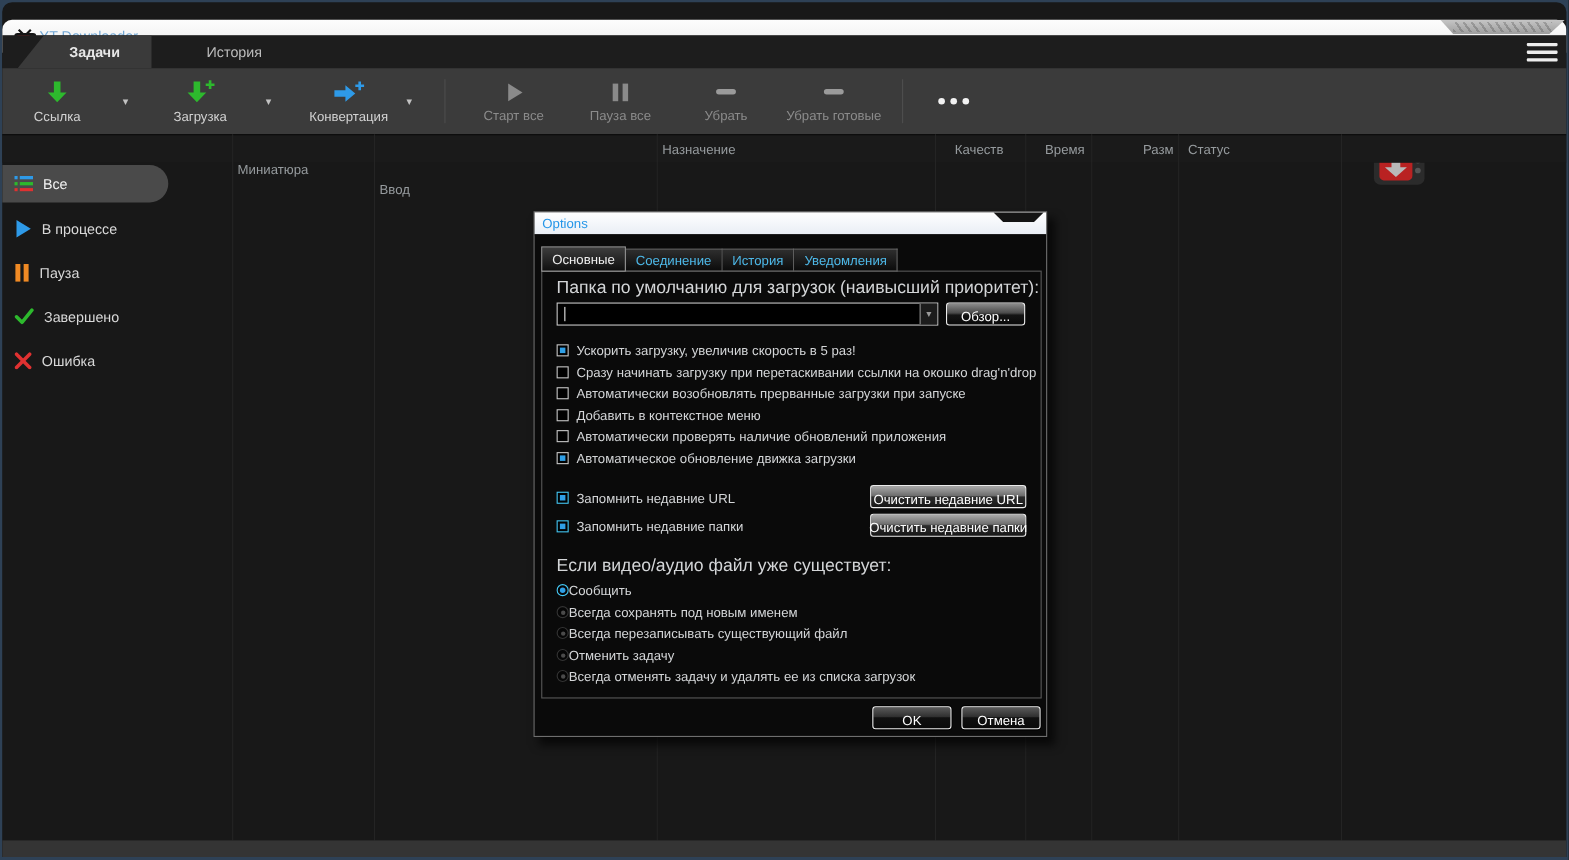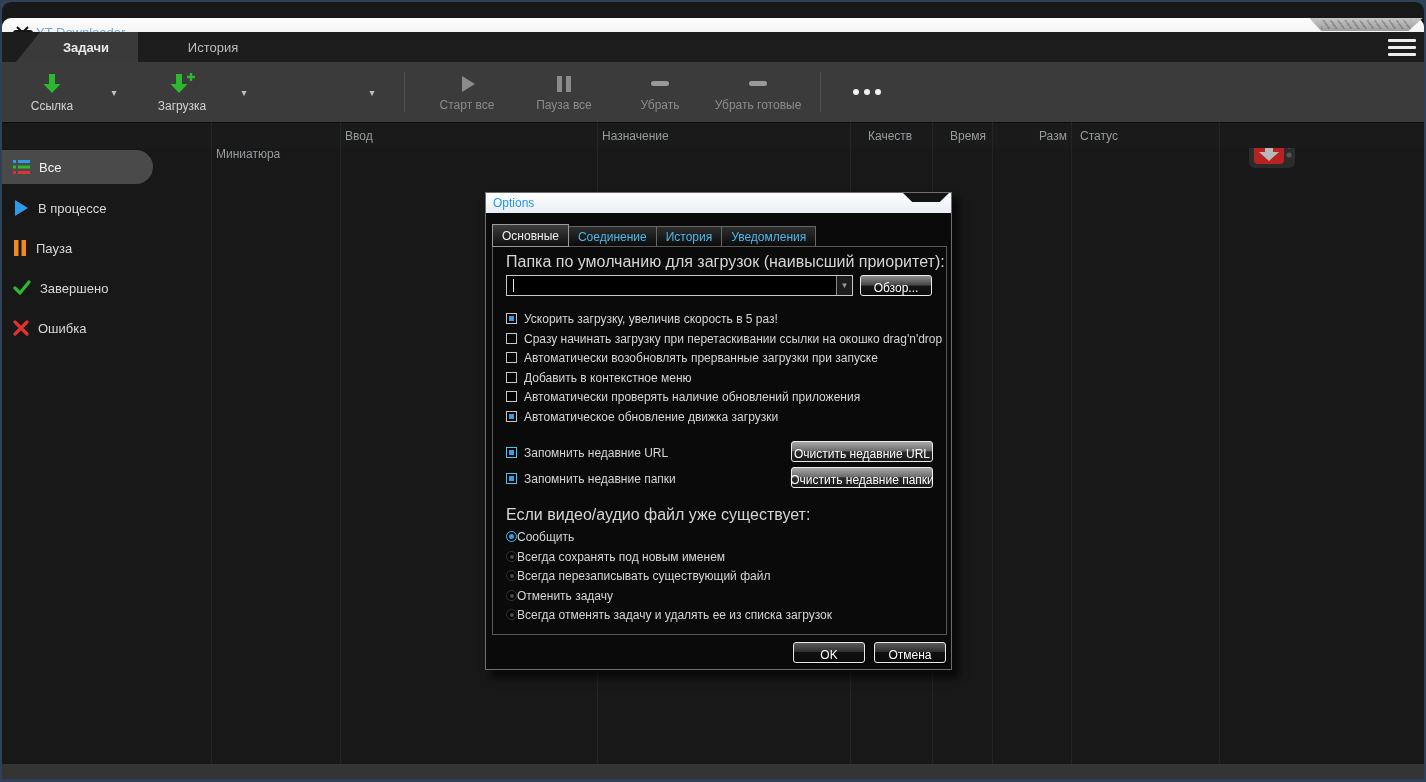--- a/index.html
+++ b/index.html
@@ -156,20 +156,27 @@
 
     <div class="tool" style="left:138px;width:84px;">
       <svg width="28" height="24" viewBox="0 0 28 24">
         <path d="M8 2 h6 v10 h5.5 L11 21 2.5 12 H8 z" fill="#2db92d"></path>
         <path d="M23 1 v8 M19 5 h8" stroke="#2db92d" stroke-width="2.4" fill="none"></path>
       </svg>
       <span class="lbl">Загрузка</span>
     </div>
     <div class="chev" style="left:224px;">▾</div>
 
+    <div class="tool" style="left:268px;width:94px;">
+      <svg width="30" height="24" viewBox="0 0 30 24">
+        <path d="M2 10 h10 V5.5 L21 13 12 20.5 V16 H2 z" fill="#2e9ae8"></path>
+        <path d="M25 2 v8 M21 6 h8" stroke="#2e9ae8" stroke-width="2.4" fill="none"></path>
+      </svg>
+      <span class="lbl">Конвертация</span>
+    </div>
     <div class="chev" style="left:352px;">▾</div>
 
     <div class="tsep" style="left:402px;"></div>
 
     <div class="tool disabled" style="left:415px;width:100px;">
       <svg width="22" height="22" viewBox="0 0 22 22">
         <path d="M6 3 L19 11 6 19 z" fill="#8a8a8a"></path>
       </svg>
       <span class="lbl">Старт все</span>
     </div>
@@ -211,21 +218,21 @@
       <rect x="6" y="12" width="46" height="32" rx="6" fill="#2b2b2b"></rect>
       <rect x="11" y="16" width="30" height="24" rx="4" fill="#b92222"></rect>
       <path d="M22 20 h8 v8 h6 l-10 9 -10-9 h6 z" fill="#b9b9b9"></path>
       <circle cx="46" cy="22" r="2.6" fill="#555"></circle>
       <circle cx="46" cy="31" r="2.6" fill="#555"></circle>
     </svg>
   </div>
 
   <div class="colhead">
     <span style="left:214px;margin-top:18px;">Миниатюра</span>
-    <span style="left:343px;">Ввод</span>
+    <span style="left:343px;margin-top:36px;">Ввод</span>
     <span style="left:600px;">Назначение</span>
     <span style="left:866px;">Качеств</span>
     <span style="left:948px;">Время</span>
     <span style="left:1037px;">Разм</span>
     <span style="left:1078px;">Статус</span>
   </div>
 
   <div class="vline" style="left:209px;top:120px;height:642px;"></div>
   <div class="vline" style="left:338px;top:120px;height:642px;"></div>
   <div class="vline" style="left:595px;top:120px;height:642px;"></div>

